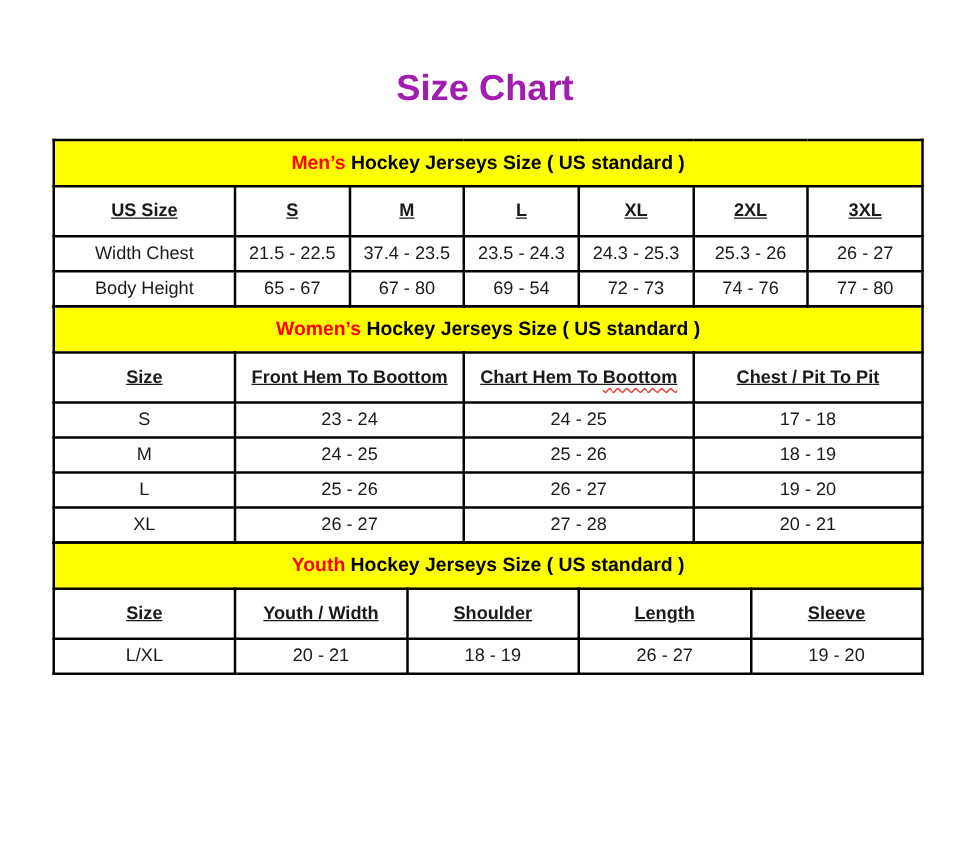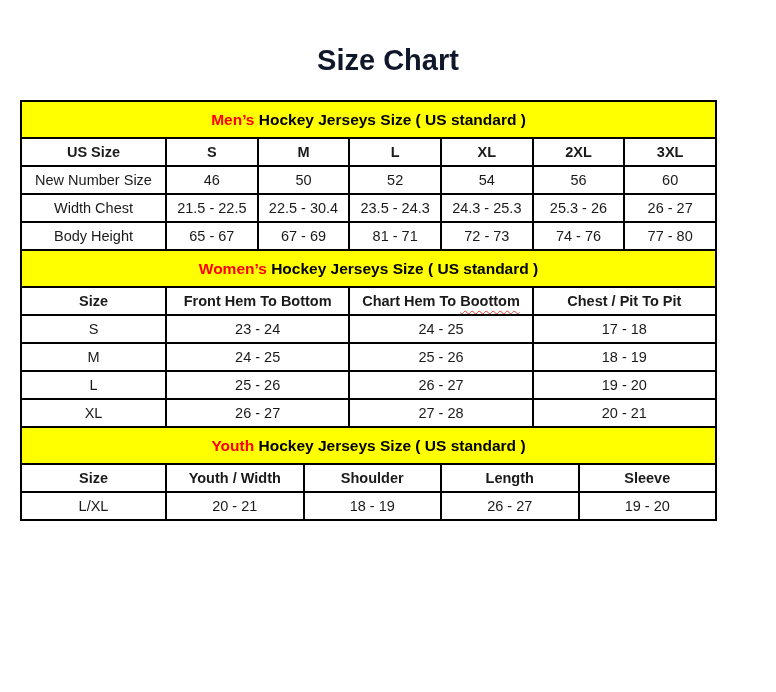--- a/index.html
+++ b/index.html
@@ -4,29 +4,29 @@
 <style>
   * { box-sizing: border-box; margin: 0; padding: 0; }
   html, body {
     width: 776px; height: 692px;
     background: #ffffff;
     font-family: "Liberation Sans", sans-serif;
     color: #1a1a1a;
     overflow: hidden;
   }
   .page-title {
-    margin-top: 44px;
+    margin-top: 55px;
     text-align: center;
     font-size: 29px;
     font-weight: bold;
-    color: #0f172a;
+    color: #a21caf;
     letter-spacing: 0px;
   }
   .chart-wrap {
-    margin: 23px auto 0 20px;
+    margin: 23px auto 0 42px;
     width: 697px;
   }
   table {
     border-collapse: collapse;
     table-layout: fixed;
     width: 697px;
   }
   table + table { margin-top: -2px; border-radius: 11px; }
   td, th {
     border: 2px solid #000000;
@@ -38,21 +38,21 @@
     white-space: nowrap;
   }
   tr.banner-row td {
     background: #FFFF00;
     height: 37px;
     font-size: 15.5px;
     font-weight: bold;
     color: #000000;
   }
   .banner-highlight { color: #FF0000; font-weight: bold; }
-  tr.header-row td { font-weight: bold; height: 28px; }
+  tr.header-row td { font-weight: bold; height: 40px; text-decoration: underline; }
   tr.data-row td { height: 28px; font-weight: normal; }
   td.row-label-bold { font-weight: bold; }
   col.first { width: 145px; }
   .misspell {
     text-decoration-line: underline;
     text-decoration-style: wavy;
     text-decoration-color: #E03C31;
     text-decoration-thickness: 1px;
     text-underline-offset: 4px;
     text-decoration-skip-ink: none;
@@ -82,63 +82,54 @@
     <tr class="header-row">
       <td>US Size</td>
       <td>S</td>
       <td>M</td>
       <td>L</td>
       <td>XL</td>
       <td>2XL</td>
       <td>3XL</td>
     </tr>
     <tr class="data-row">
-      <td>New Number Size</td>
-      <td>46</td>
-      <td>50</td>
-      <td>52</td>
-      <td>54</td>
-      <td>56</td>
-      <td>60</td>
-    </tr>
-    <tr class="data-row">
       <td>Width Chest</td>
       <td>21.5 - 22.5</td>
-      <td>22.5 - 30.4</td>
+      <td>37.4 - 23.5</td>
       <td>23.5 - 24.3</td>
       <td>24.3 - 25.3</td>
       <td>25.3 - 26</td>
       <td>26 - 27</td>
     </tr>
     <tr class="data-row">
       <td>Body Height</td>
       <td>65 - 67</td>
-      <td>67 - 69</td>
-      <td>81 - 71</td>
+      <td>67 - 80</td>
+      <td>69 - 54</td>
       <td>72 - 73</td>
       <td>74 - 76</td>
       <td>77 - 80</td>
     </tr>
   </tbody>
     </table>
 
   <table>
     <colgroup>
       <col class="first">
         <col>
         <col>
         <col>
     </colgroup>
     <tbody>
         <tr class="banner-row">
       <td colspan="4"><span class="banner-highlight">Women’s</span><span> Hockey Jerseys Size ( US standard )</span></td>
     </tr>
     <tr class="header-row">
       <td>Size</td>
-      <td>Front Hem To Bottom</td>
+      <td>Front Hem To Boottom</td>
       <td><span>Chart Hem To </span><span class="misspell">Boottom</span></td>
       <td>Chest / Pit To Pit</td>
     </tr>
     <tr class="data-row">
       <td class="row-label-bold">S</td>
       <td>23 - 24</td>
       <td>24 - 25</td>
       <td>17 - 18</td>
     </tr>
     <tr class="data-row">

